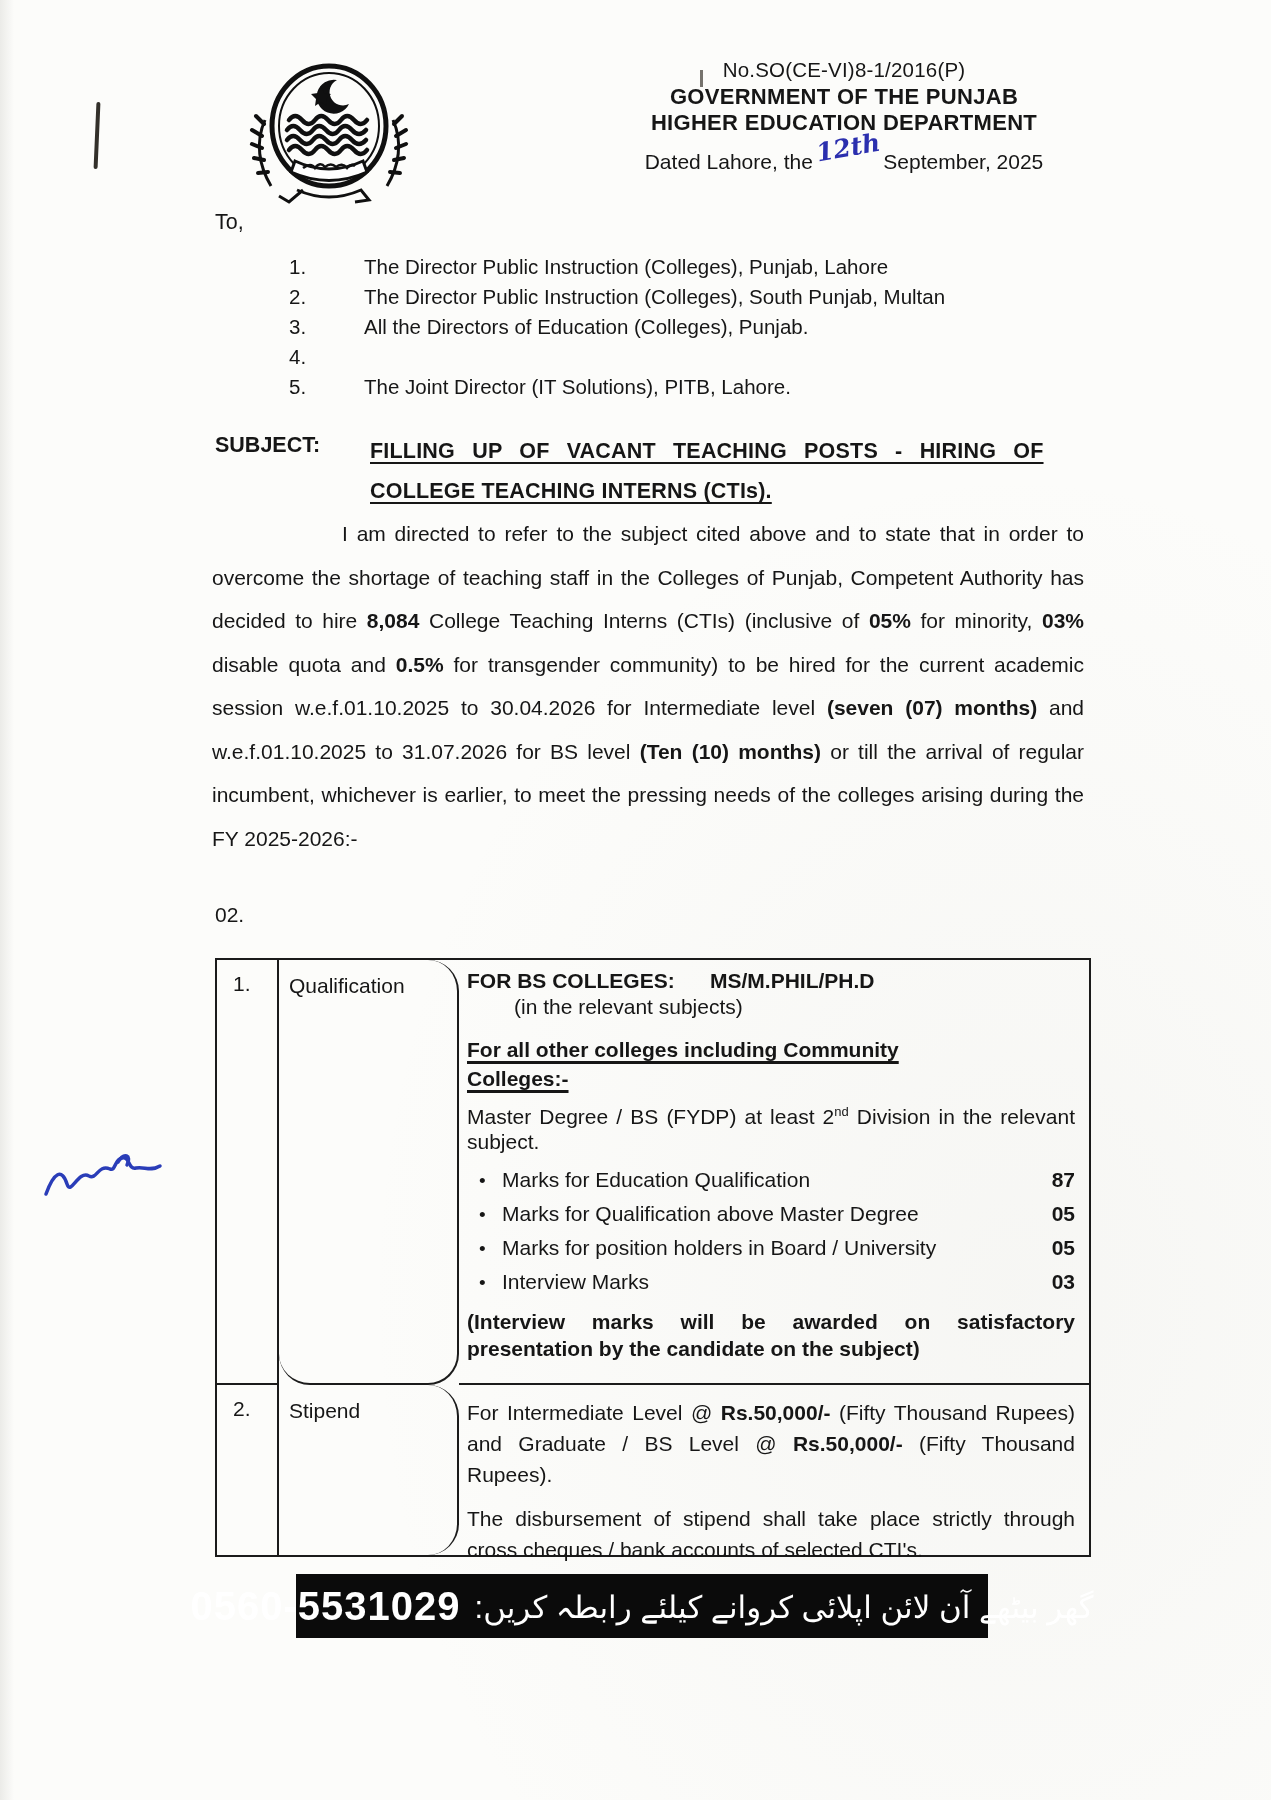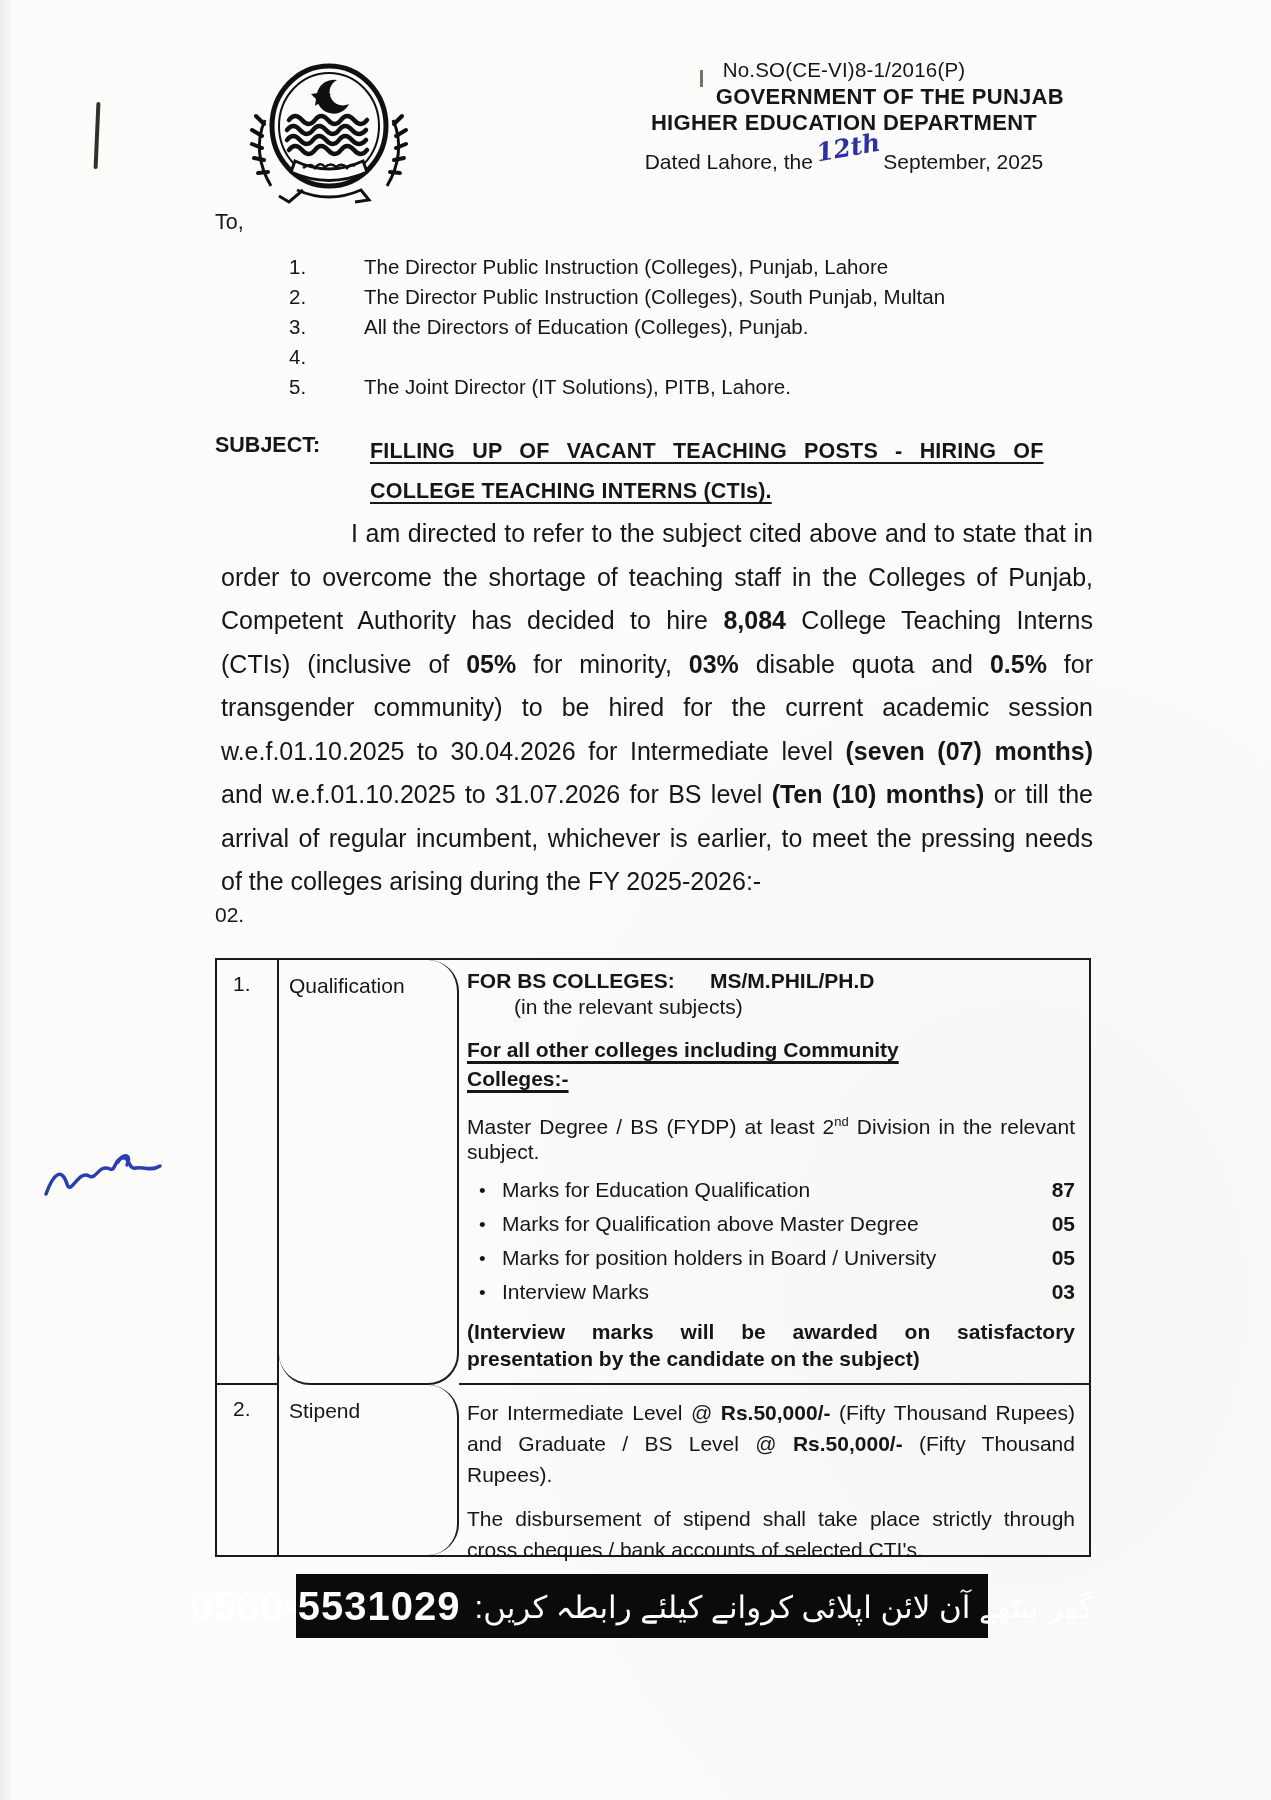--- a/index.html
+++ b/index.html
@@ -13,64 +13,64 @@
     color:#161616;
     overflow:hidden;
   }
   b{font-weight:bold;}
   
   .crest{position:absolute;left:237px;top:58px;width:185px;height:152px;}
   .pen-mark{position:absolute;left:95px;top:102px;width:4px;height:67px;background:#33302a;border-radius:2px;transform:rotate(2.5deg);}
   .ref-tick{position:absolute;left:700px;top:70px;width:3px;height:17px;background:#54504a;opacity:.8;}
   .hdr{position:absolute;left:624px;top:58px;width:440px;text-align:center;line-height:1.18;}
   .hdr .ref{font-size:20.5px;letter-spacing:.2px;}
-  .hdr .gov{font-size:22px;font-weight:bold;margin-top:2px;letter-spacing:.3px;text-align:right;}
+  .hdr .gov{font-size:22px;font-weight:bold;margin-top:2px;letter-spacing:.3px;}
   .hdr .dept{font-size:22px;font-weight:bold;letter-spacing:.3px;}
   .hdr .date{font-size:21px;margin-top:10px;white-space:nowrap;}
   .hand-day{
     display:inline-block;position:relative;top:-13px;margin:0 3px;
     color:#2b2fae;font-style:italic;font-weight:bold;font-size:25px;
     transform:rotate(-10deg);font-family:"DejaVu Serif", serif;
   }
   
   .to{position:absolute;left:215px;top:210px;font-size:21.5px;}
   .recips{position:absolute;left:215px;top:252px;width:880px;font-size:20.5px;}
   .r-row{display:flex;height:30px;line-height:30px;}
   .r-num{display:inline-block;width:75px;margin-left:74px;}
   
   .subj{position:absolute;left:215px;top:431px;width:872px;}
   .subj-label{position:absolute;left:0;top:2px;font-size:21.5px;font-weight:bold;}
   .subj-text{margin-left:155px;font-size:21.5px;font-weight:bold;line-height:40px;}
   .subj-text .l1{word-spacing:11px;letter-spacing:.2px;text-decoration:underline;text-decoration-thickness:2px;text-underline-offset:4px;}
   .subj-text .l2{text-decoration:underline;text-decoration-thickness:2px;text-underline-offset:4px;letter-spacing:.2px;}
   
   .body-para{
-    position:absolute;left:221px;top:512px;width:872px;
-    font-size:25px;line-height:43.5px;text-align:justify;text-indent:130px;
+    position:absolute;left:212px;top:512px;width:872px;
+    font-size:21px;line-height:43.5px;text-align:justify;text-indent:130px;
   }
   .p02{position:absolute;left:215px;top:903px;width:880px;font-size:21px;display:flex;}
   .p02 .num{width:150px;}
   
   .tbl{
     position:absolute;left:215px;top:958px;width:872px;
     border:2.5px solid #1b1b1b;
     display:grid;grid-template-columns:62px 180px 1fr;grid-template-rows:425px 170px;
     font-size:21px;
   }
   .cell{border-right:2px solid #1b1b1b;box-sizing:border-box;}
   .cell.last{border-right:none;}
   .cell.r1{border-bottom:2px solid #1b1b1b;}
   .sn-cell{padding:12px 0 0 16px;}
   .hd-cell{padding:14px 0 0 10px;border-radius:31px;}
   .ct-cell{padding:6px 14px 6px 8px;}
   .bs-row{display:flex;font-weight:bold;line-height:26px;margin-top:2px;}
   .bs-row .bs-label{width:243px;}
   .bs-note{font-weight:normal;line-height:26px;padding-left:47px;}
   .oth-hd{font-weight:bold;line-height:29px;margin-top:15px;text-decoration:underline;text-decoration-thickness:2.5px;text-underline-offset:4px;}
-  .master{margin-top:21px;line-height:25px;text-align:justify;}
+  .master{margin-top:11px;line-height:25px;text-align:justify;}
   sup{font-size:13px;line-height:0;}
   .bullets{margin-top:9px;}
   .b-row{display:flex;align-items:baseline;height:34px;line-height:34px;}
   .b-dot{width:23px;padding-left:12px;font-size:19px;}
   .b-label{flex:1;}
   .b-marks{font-weight:bold;width:46px;text-align:right;}
   .q-note{font-weight:bold;margin-top:9px;line-height:27px;text-align:justify;}
   .st-p1{line-height:31px;text-align:justify;margin-top:6px;}
   .st-p2{line-height:31px;text-align:justify;margin-top:13px;}
   

